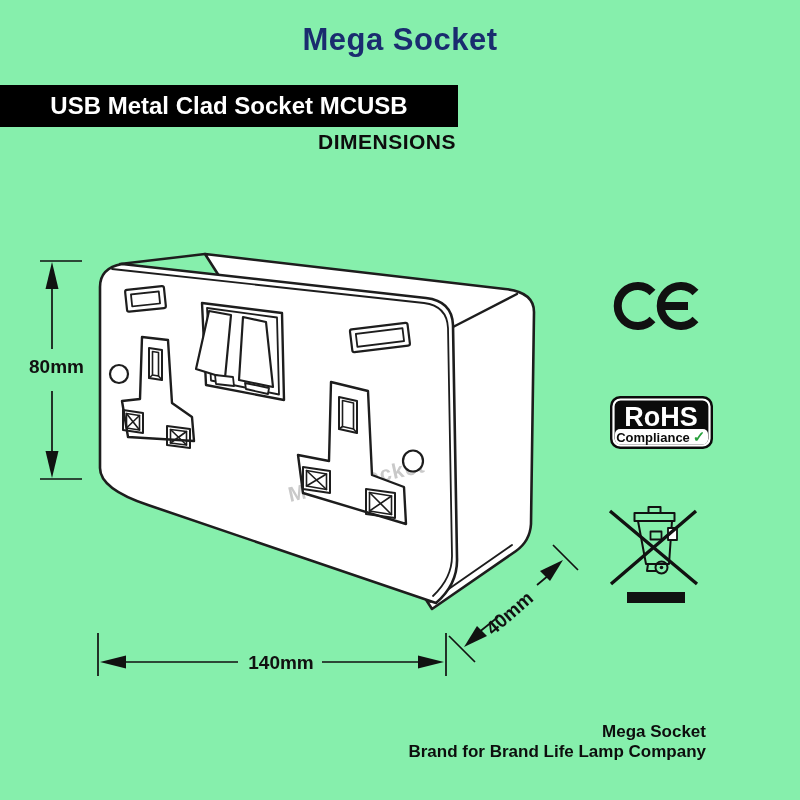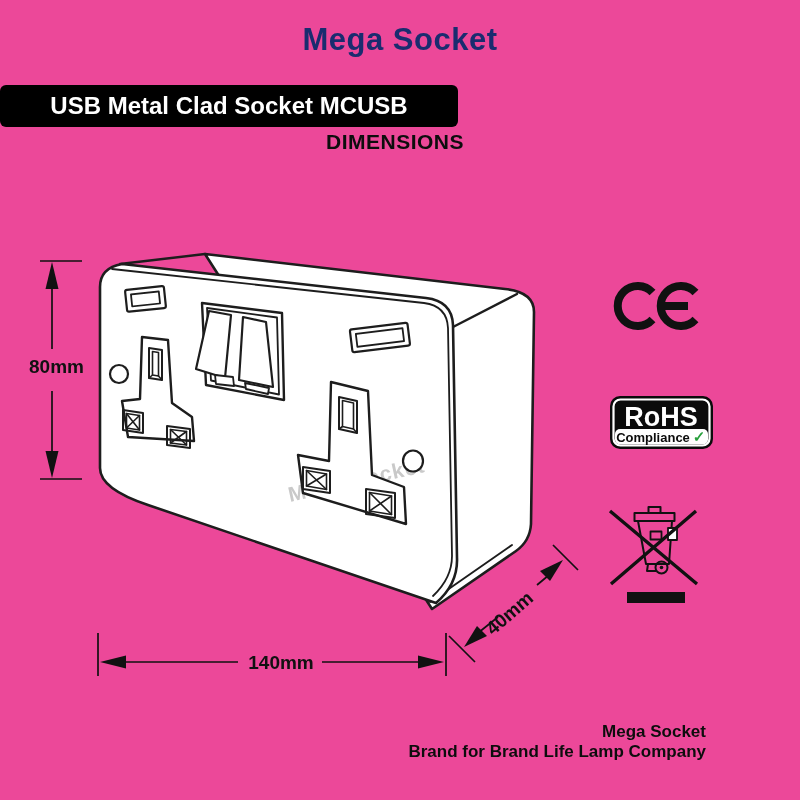--- a/index.html
+++ b/index.html
@@ -1,30 +1,30 @@
 <!DOCTYPE html>
 <html><head>
 <meta charset="utf-8">
 <style>
   html,body{margin:0;padding:0;background:#fff;}
   .stage{
-    position:relative;width:800px;height:800px;background:#ec4899;overflow:hidden;
+    position:relative;width:800px;height:800px;background:#86efac;overflow:hidden;
     font-family:"Liberation Sans",sans-serif;
   }
   .brand-title{
     position:absolute;top:22px;left:0;width:800px;text-align:center;
     font-size:31px;font-weight:bold;color:#1a2c6f;letter-spacing:.5px;
   }
   .banner{
     position:absolute;top:85px;left:0;width:458px;height:42px;background:#000;
-    color:#fff;font-size:24px;font-weight:bold;line-height:42px;text-align:center;border-radius:6px;
+    color:#fff;font-size:24px;font-weight:bold;line-height:42px;text-align:center;
   }
   .section-label{
     position:absolute;top:130px;left:0;width:456px;text-align:right;
-    font-size:21px;font-weight:bold;color:#0d0d0d;letter-spacing:.5px;margin-left:8px;
+    font-size:21px;font-weight:bold;color:#0d0d0d;letter-spacing:.5px;
   }
   .diagram-svg{position:absolute;top:0;left:0;}
   .footer{
     position:absolute;top:722px;left:0;width:706px;text-align:right;
     font-size:17px;font-weight:bold;color:#0d0d0d;line-height:20px;
   }
 </style>
 </head>
 <body>
 

